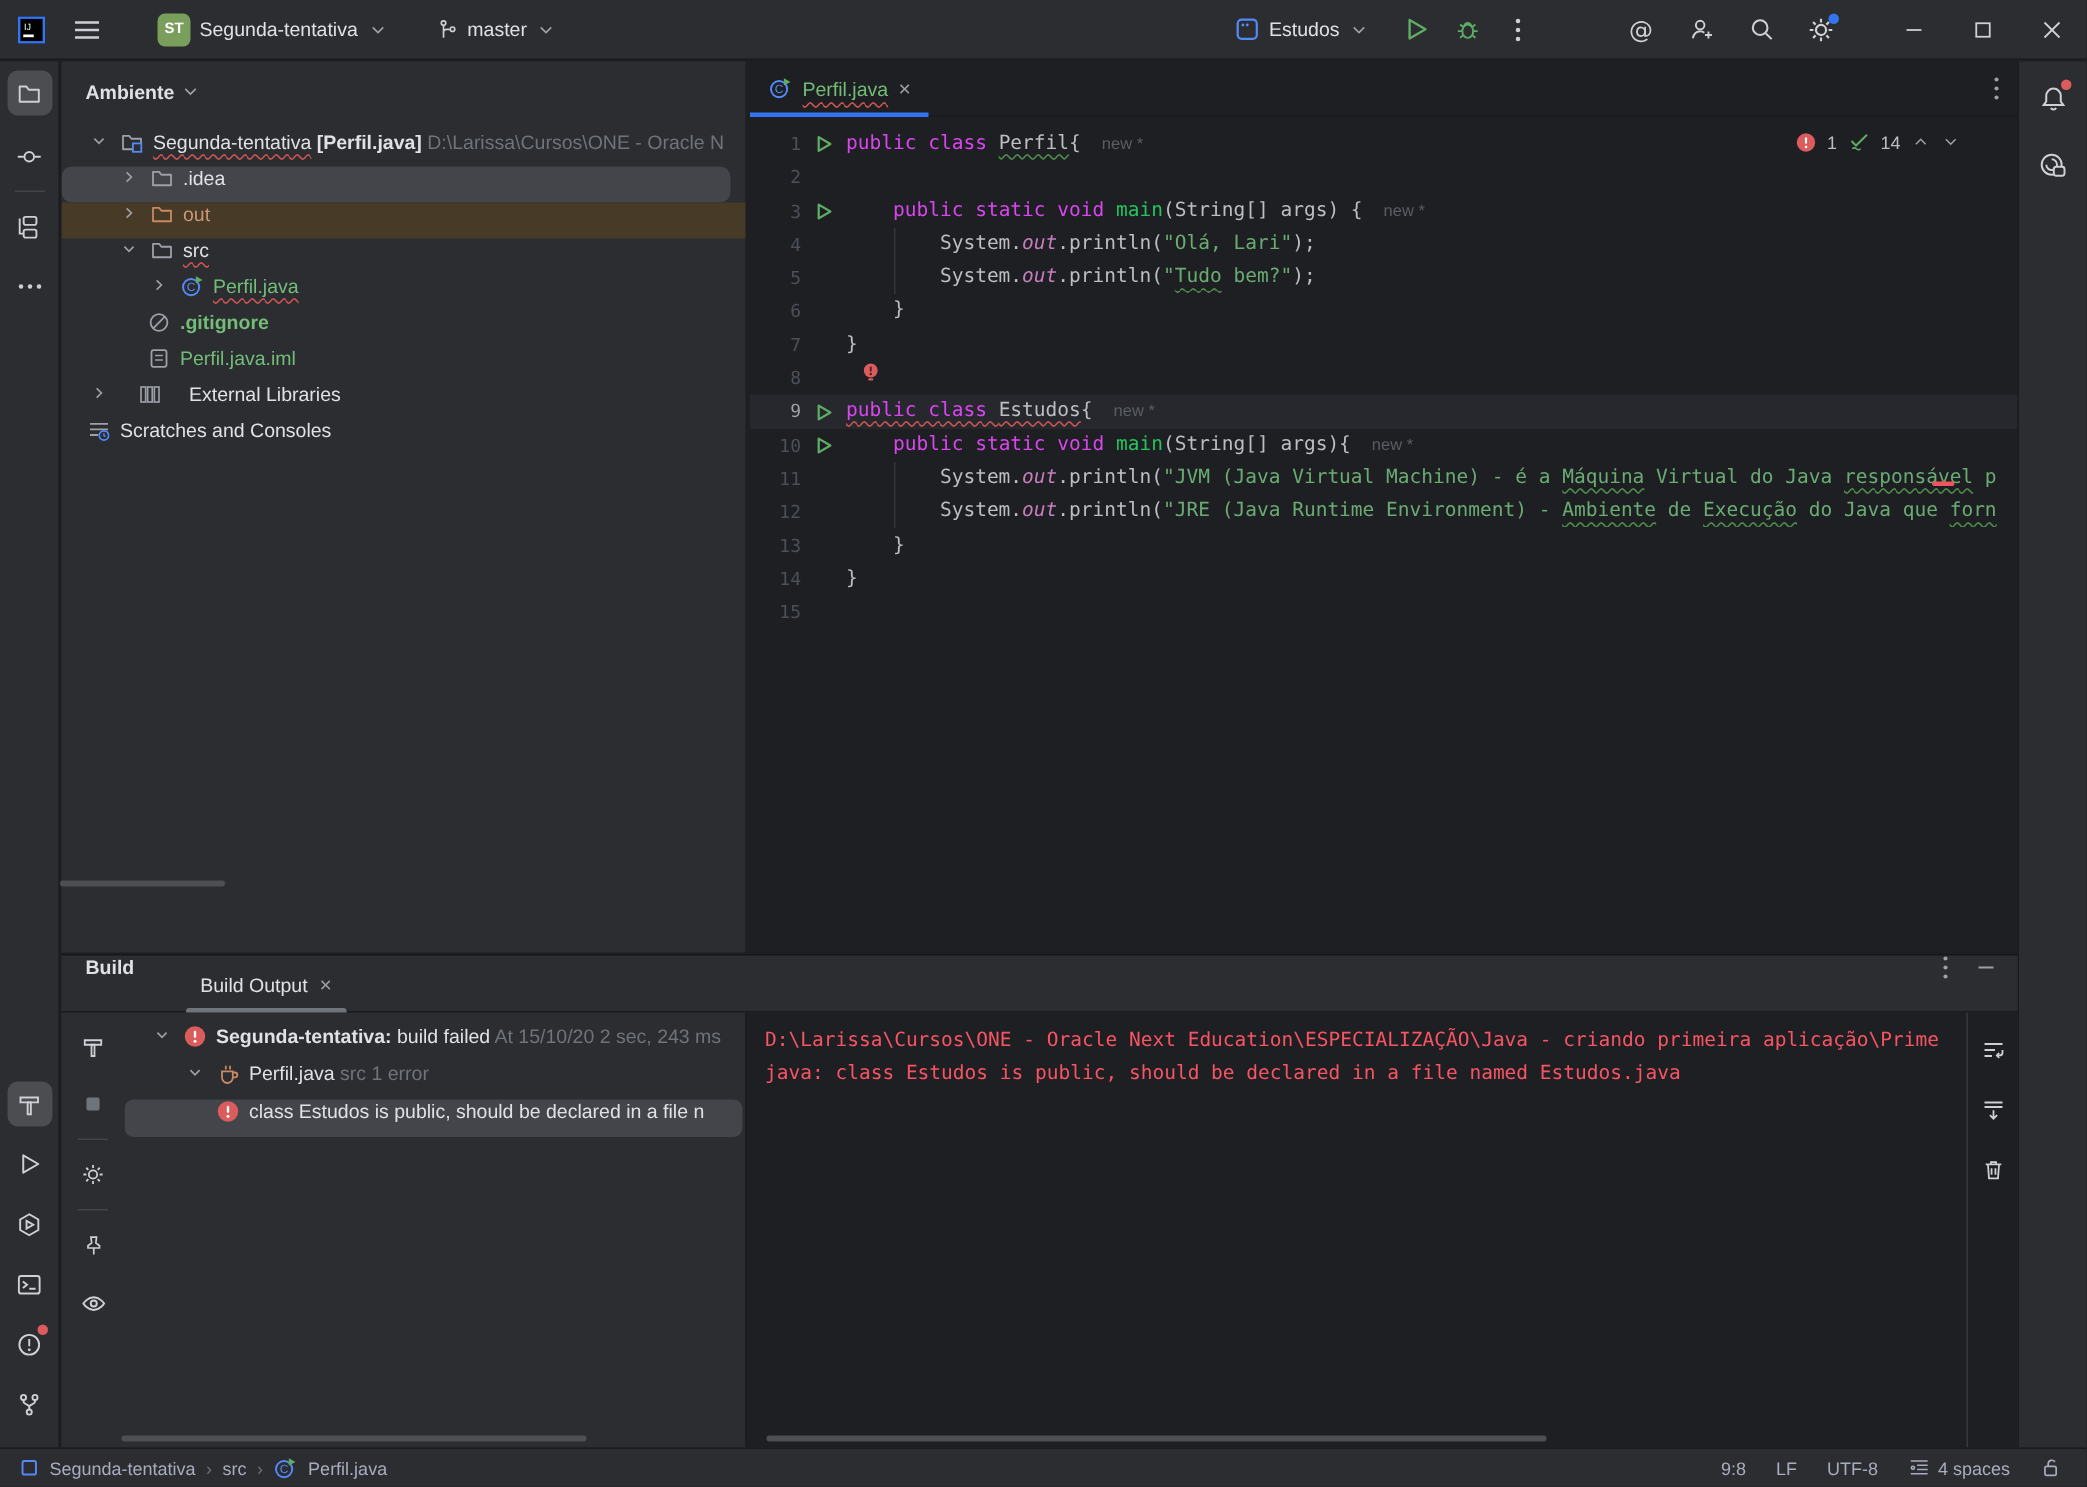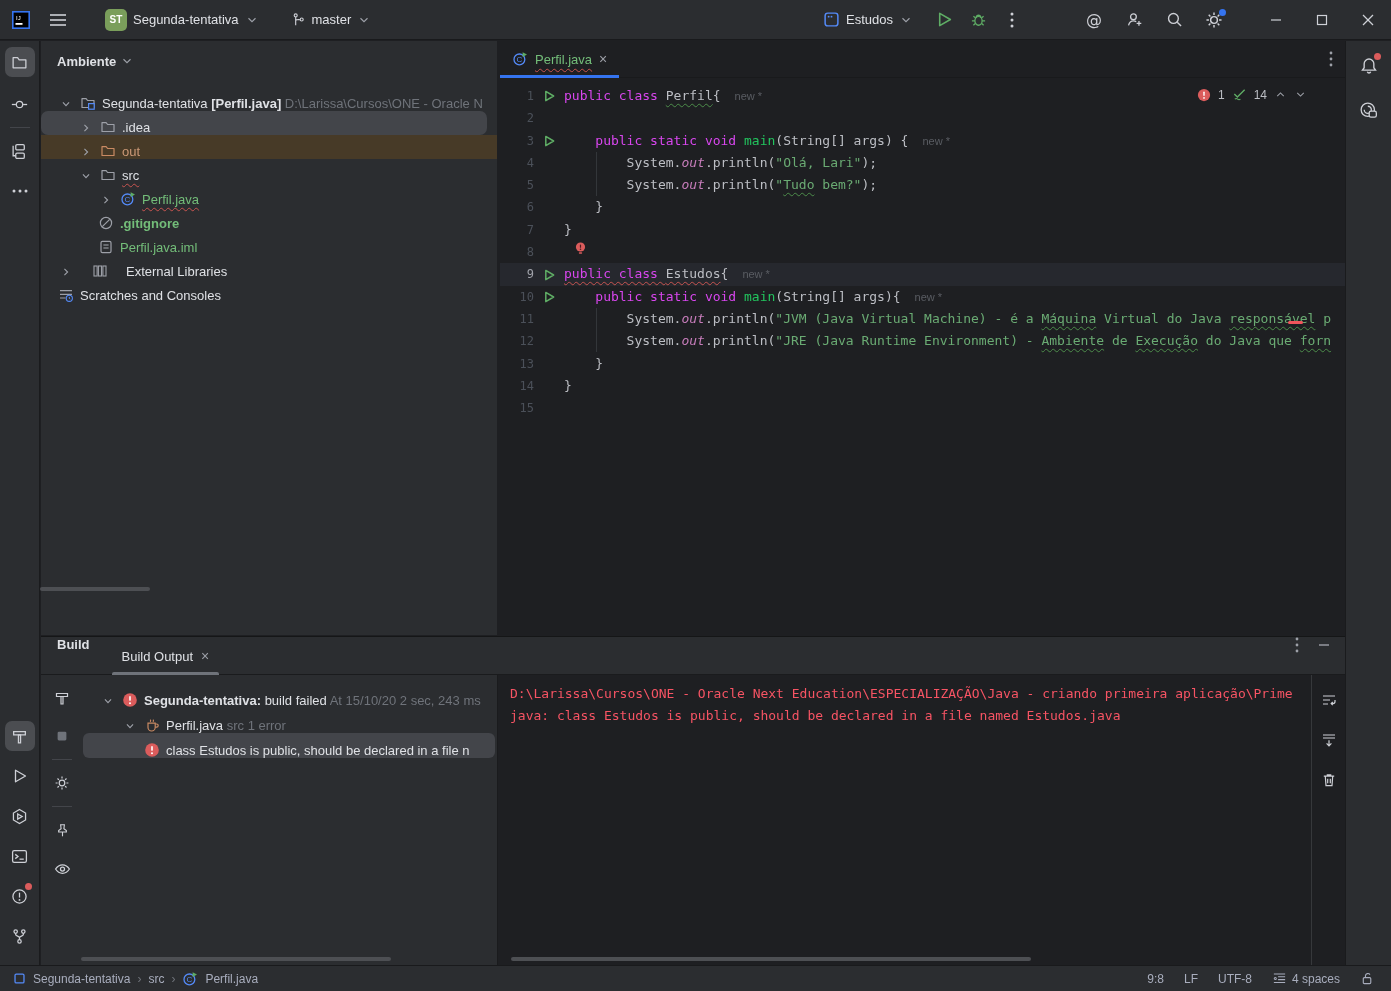--- a/index.html
+++ b/index.html
@@ -30,21 +30,21 @@
     border-left:1px solid #1A1B1D; display:flex; flex-direction:column; align-items:center; padding-top:10px; gap:14px; }
   .stripbtn { width:30px; height:30px; border-radius:7px; display:flex; align-items:center; justify-content:center; position:relative; flex:none; }
   .stripbtn.active { background:#4B4D51; }
   .strip-div { width:20px; height:1px; background:#43454A; margin:8px 0; }
   .lstrip .spacer { flex:1; }
 
   
   .project { position:absolute; left:41px; top:41px; width:456px; height:594px; background:#2B2D30; overflow:hidden; }
   .proj-head { height:40px; display:flex; align-items:center; gap:4px; padding-left:16px; font-weight:bold; color:#DFE1E5; }
   .tree { padding-top:6px; }
-  .trow { height:24px; display:flex; align-items:flex-end; white-space:nowrap; position:relative; }
+  .trow { height:24px; display:flex; align-items:flex-start; white-space:nowrap; position:relative; }
   .trow .slot { width:22px; flex:none; display:flex; align-items:center; justify-content:center; }
   .trow .lbl { margin-left:3px; }
   .row-gray  { background:#43454A; border-radius:7px; margin-right:10px; }
   .row-brown { background:#473A27; }
   .seg-plain { color:#DFE1E5; } .seg-bold { color:#DFE1E5; font-weight:bold; }
   .seg-dim { color:#6F737A; } .seg-green { color:#73BD79; } .seg-warm { color:#CB9876; }
   .wavy-red   { text-decoration:underline wavy #C75450 1px; text-underline-offset:3px; }
   .wavy-green { text-decoration:underline wavy #4C8C4A 1px; text-underline-offset:3px; }
   .seg-typo { color:#DFE1E5; text-decoration:underline wavy #C75450 1px; text-underline-offset:3px; }
   .seg-green-typo { color:#73BD79; text-decoration:underline wavy #C75450 1px; text-underline-offset:3px; }
@@ -70,21 +70,21 @@
   .hint { color:#5A5D63; font-size:11px; margin-left:14px; font-family:"Liberation Sans",sans-serif; }
   .guide { position:absolute; width:1px; background:#33363A; }
   .inspections { position:absolute; top:9px; right:38px; display:flex; align-items:center; gap:7px;
     font-family:"Liberation Sans",sans-serif; font-size:12px; color:#BCBEC4; }
   .stripe-err { position:absolute; right:42px; top:243px; width:15px; height:3px; border-radius:2px; background:#F2545B; }
 
   
   .build { position:absolute; left:41px; top:636px; width:1304px; height:329px; background:#2B2D30; border-top:1px solid #151617; }
   .build-head { height:38px; display:flex; align-items:flex-start; position:relative; border-bottom:1px solid #1A1B1D; }
   .build-title { font-weight:bold; padding-left:16px; }
-  .build-tab { margin-left:28px; height:38px; display:flex; align-items:center; gap:8px; position:relative; padding:0 4px; }
+  .build-tab { margin-left:40px; height:38px; display:flex; align-items:center; gap:8px; position:relative; padding:0 4px; }
   .build-tab .under { position:absolute; left:-6px; right:-6px; bottom:0; height:3px; border-radius:2px 2px 0 0; background:#6F737A; }
   .build-tab .close { color:#9DA0A8; font-size:14px; }
   .build-head-right { position:absolute; right:14px; display:flex; align-items:center; gap:18px; }
   .build-body { position:relative; display:flex; height:290px; }
   .btoolbar { width:42px; flex:none; display:flex; flex-direction:column; align-items:center; padding-top:8px; }
   .btree { width:414px; flex:none; padding-top:8px; overflow:hidden; }
   .btree .trow { height:25px; }
   .btree .row-gray { border-radius:6px; margin-right:2px; }
   .console { flex:1; background:#1E1F22; border-left:1px solid #1A1B1D; padding:8px 0 0 12px; overflow:hidden;
     font-family:"DejaVu Sans Mono","Liberation Mono",monospace; font-size:13px; line-height:22px; color:#F75464; white-space:pre; }

